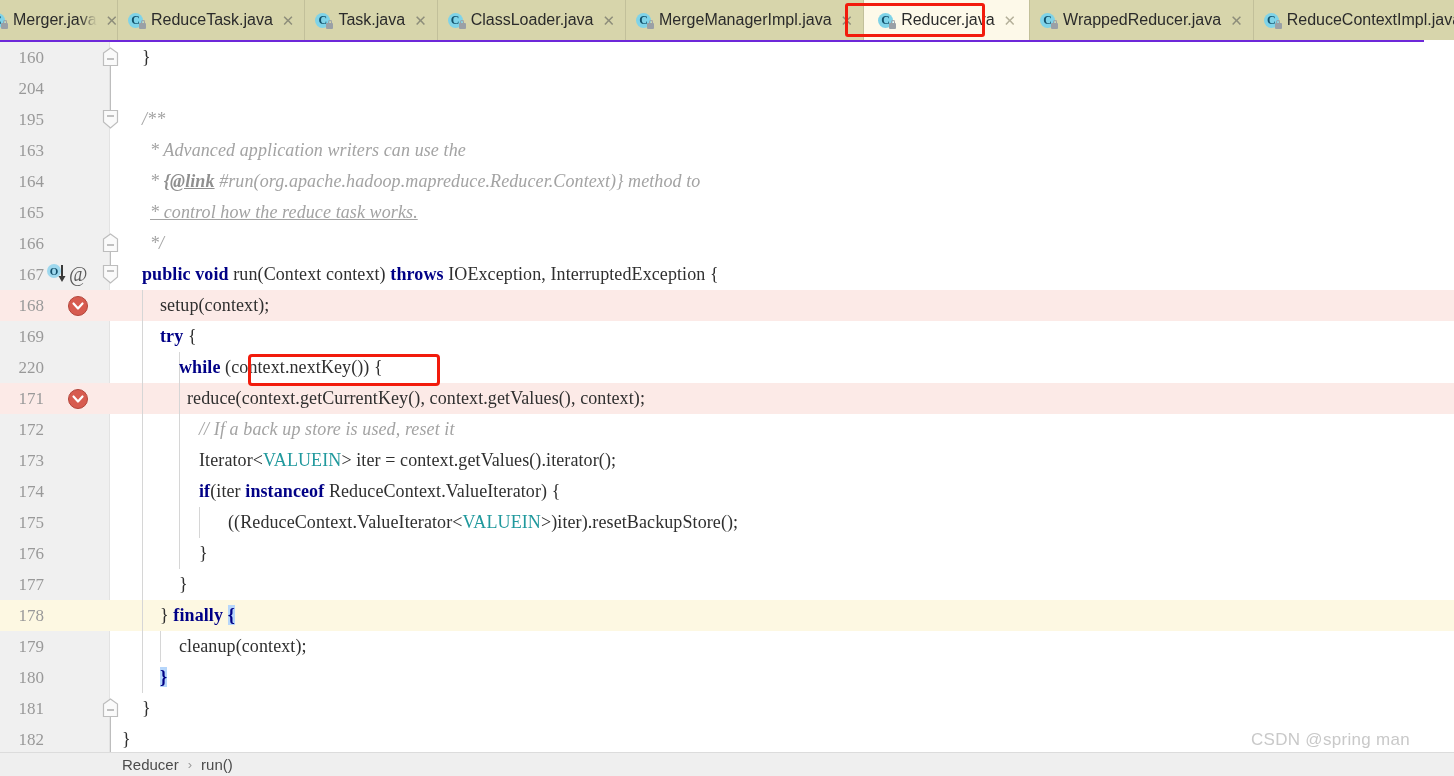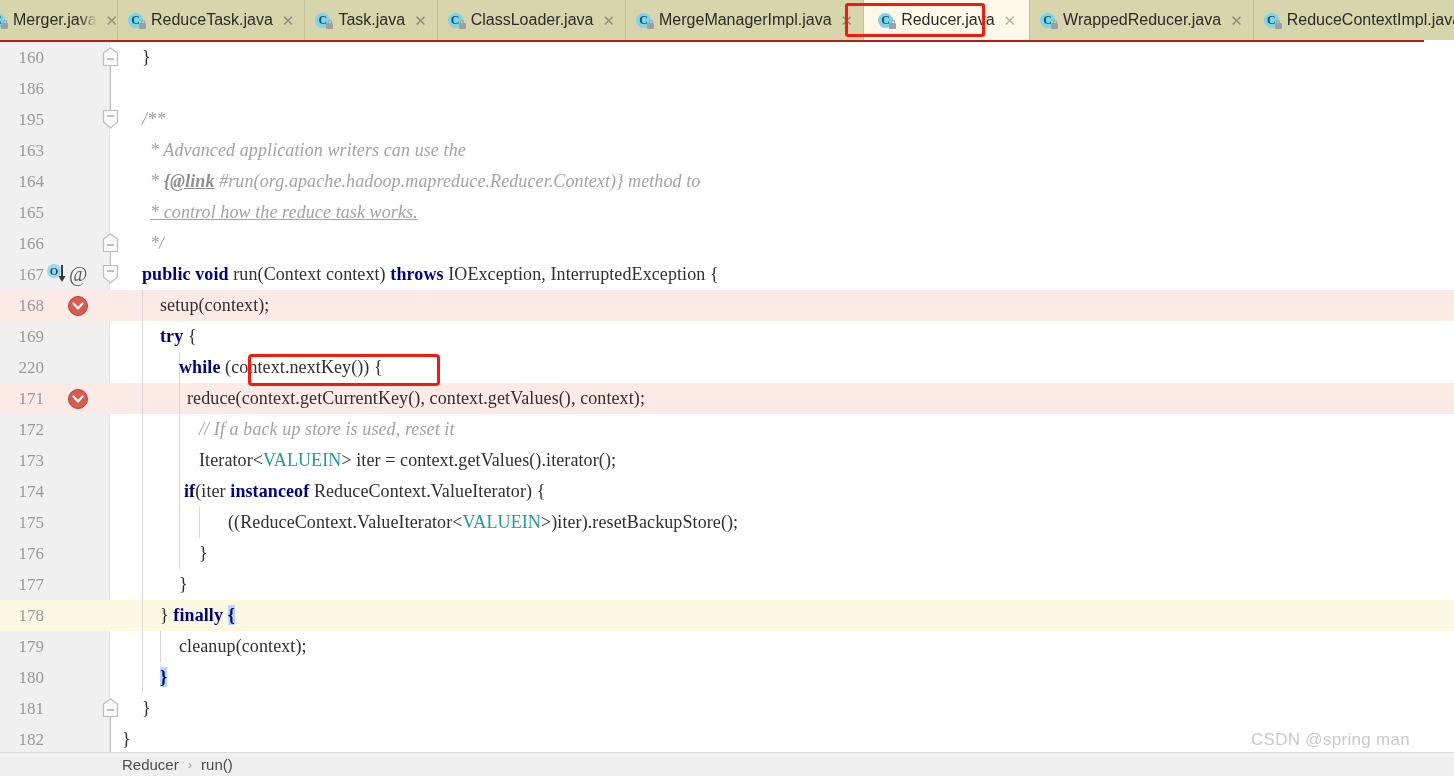--- a/index.html
+++ b/index.html
@@ -12,21 +12,21 @@
     height: 776px;
     overflow: hidden;
     font-family: "Liberation Sans", sans-serif;
     -webkit-font-smoothing: antialiased;
   }
 
   #app {
     position: relative;
     width: 1424px;
     height: 776px;
-    background: #b91c1c;
+    background: #6d28d9;
   }
 
   
   .top-stub {
     position: absolute;
     left: 1094px;
     top: 0;
     width: 222px;
     height: 5px;
     background: #ffffff;
@@ -421,21 +421,21 @@
               <svg width="17" height="20" viewBox="0 0 17 20">
                 <path d="M1.5 6 L8.5 1 L15.5 6 L15.5 18.5 L1.5 18.5 Z" fill="#fafafa" stroke="#bdbdbd" stroke-width="1.2"></path>
                 <line x1="5" y1="12" x2="12" y2="12" stroke="#9a9a9a" stroke-width="1.2"></line>
               </svg>
             </span>
         </span>
         <span class="code" style="left:142px;">}</span>
       </div>
 
       <div class="row">
-        <span class="ln">186</span>
+        <span class="ln">204</span>
         <span class="fold">
             <span class="line"></span>
           </span>
         <span class="code" style="left:142px;"></span>
       </div>
 
       <div class="row">
         <span class="ln">195</span>
         <span class="fold">
           <span class="line half-top"></span>
@@ -547,21 +547,21 @@
         <span class="ln">173</span>
         <span class="iguide" style="left:142px;"></span>
         <span class="iguide" style="left:179px;"></span>
         <span class="code" style="left:199px;">Iterator&lt;<span class="tp">VALUEIN</span>&gt; iter = context.getValues().iterator();</span>
       </div>
 
       <div class="row">
         <span class="ln">174</span>
         <span class="iguide" style="left:142px;"></span>
         <span class="iguide" style="left:179px;"></span>
-        <span class="code" style="left:184px;"><span class="kw">if</span>(iter <span class="kw">instanceof</span> ReduceContext.ValueIterator) {</span>
+        <span class="code" style="left:199px;"><span class="kw">if</span>(iter <span class="kw">instanceof</span> ReduceContext.ValueIterator) {</span>
       </div>
 
       <div class="row">
         <span class="ln">175</span>
         <span class="iguide" style="left:142px;"></span>
         <span class="iguide" style="left:179px;"></span>
         <span class="iguide" style="left:199px;"></span>
         <span class="code" style="left:228px;">((ReduceContext.ValueIterator&lt;<span class="tp">VALUEIN</span>&gt;)iter).resetBackupStore();</span>
       </div>
 

